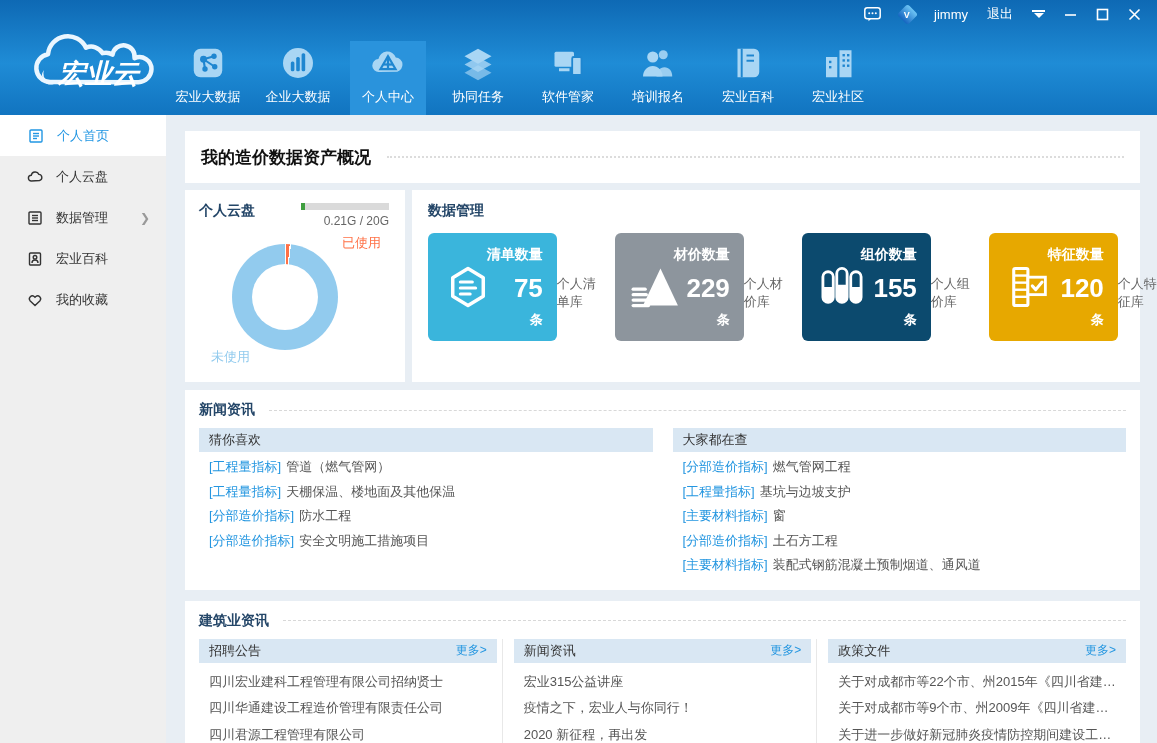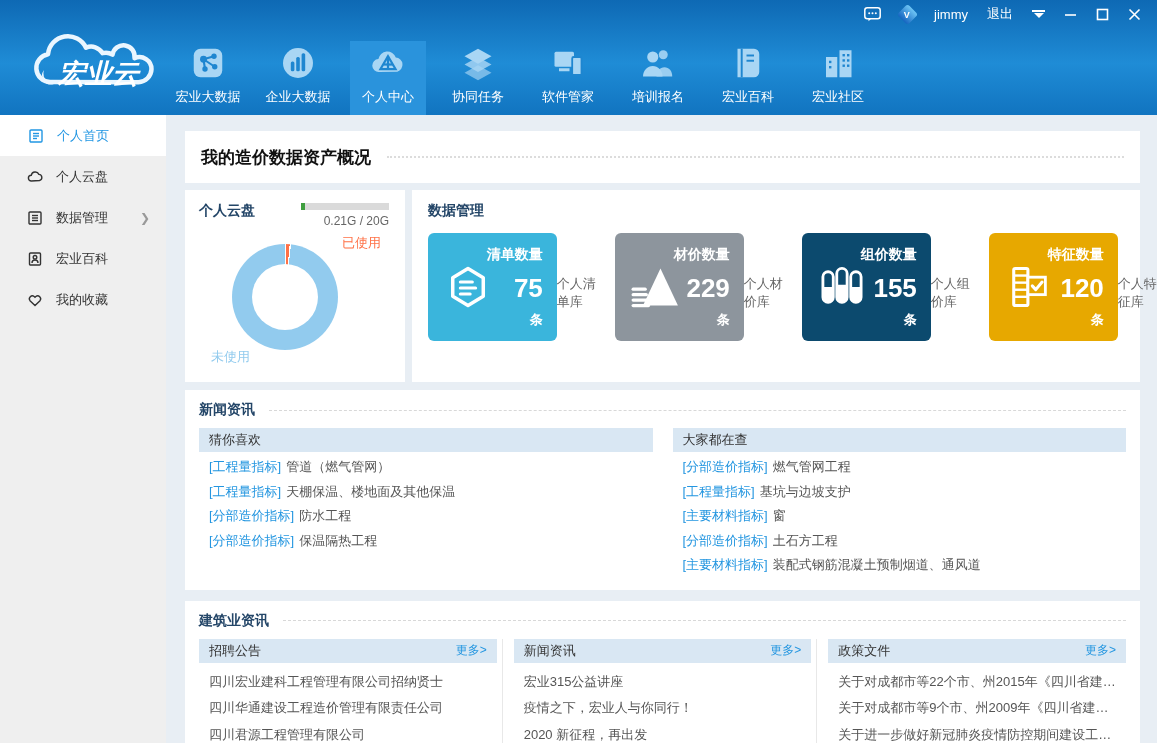--- a/index.html
+++ b/index.html
@@ -427,21 +427,21 @@
         <div class="bd-cols">
 
           <div class="bd-col">
             <div class="col-head">
                 <span>猜你喜欢</span>
               </div>
             <ul class="bd-list">
               <li class="bd-item"><span class="tag">[工程量指标]</span><span>管道（燃气管网）</span></li>
               <li class="bd-item"><span class="tag">[工程量指标]</span><span>天棚保温、楼地面及其他保温</span></li>
               <li class="bd-item"><span class="tag">[分部造价指标]</span><span>防水工程</span></li>
-              <li class="bd-item"><span class="tag">[分部造价指标]</span><span>保温隔热工程</span></li>
+              <li class="bd-item"><span class="tag">[分部造价指标]</span><span>安全文明施工措施项目</span></li>
             </ul>
           </div>
 
           <div class="bd-col">
             <div class="col-head">
                 <span>大家都在查</span>
               </div>
             <ul class="bd-list">
               <li class="bd-item"><span class="tag">[分部造价指标]</span><span>燃气管网工程</span></li>
               <li class="bd-item"><span class="tag">[工程量指标]</span><span>基坑与边坡支护</span></li>

